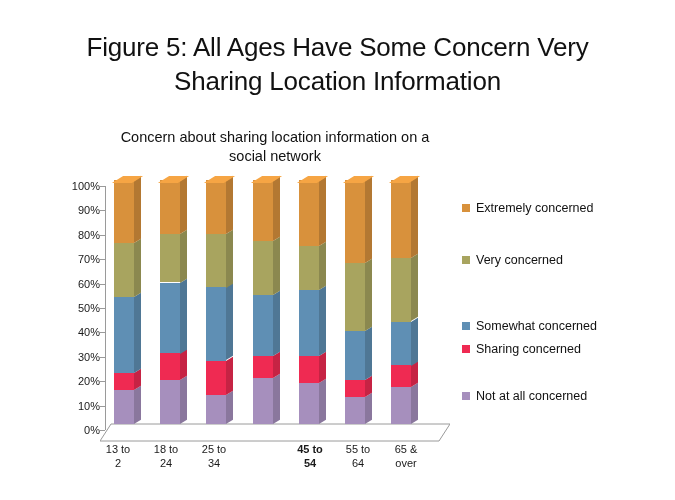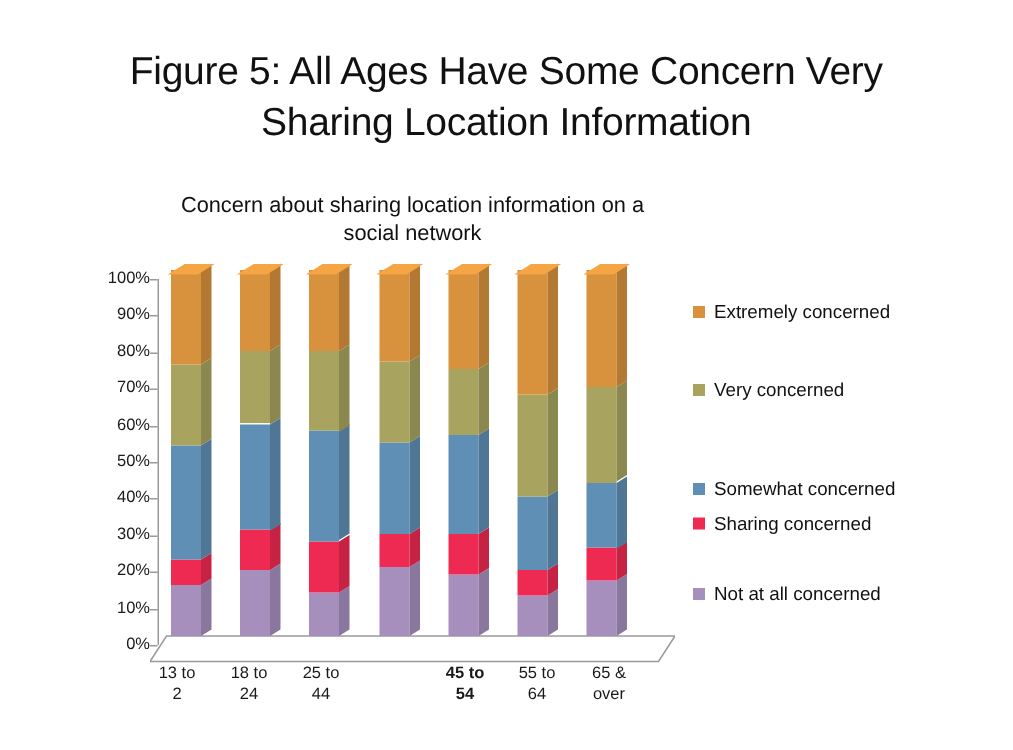--- a/index.html
+++ b/index.html
@@ -473,21 +473,21 @@
             <div class="bar-cap" style="top: -4px; transform: skewX(-58deg) translateX(3.5px);">
               <div class="top-inner" style="background: rgb(216, 145, 60);"></div>
             </div>
           </div>
         </div>
       </div>
 
     <div class="x-axis-labels" id="x-axis-labels">
         <div class="x-tick-label" style="left: -10px; top: 0px; text-align: center;"><span>13 to</span><span class="l2">2</span></div>
         <div class="x-tick-label" style="left: 38px; top: 0px;"><span>18 to</span><span class="l2">24</span></div>
-        <div class="x-tick-label" style="left: 86px; top: 0px;"><span>25 to</span><span class="l2">44</span></div>
+        <div class="x-tick-label" style="left: 86px; top: 0px;"><span>25 to</span><span class="l2">34</span></div>
         <div class="x-tick-label" style="left: 182px; top: 0px; font-weight: bold;"><span>45 to</span><span class="l2">54</span></div>
         <div class="x-tick-label" style="left: 230px; top: 0px;"><span>55 to</span><span class="l2">64</span></div>
         <div class="x-tick-label" style="left: 278px; top: 0px;"><span>65 &amp;</span><span class="l2">over</span></div>
       </div>
   </div>
 
   <div id="legend">
       <div class="legend-item" style="top: 0px;">
         <span class="legend-swatch" style="background: rgb(216, 145, 60);"></span>
         <span class="legend-label">Extremely concerned</span>

